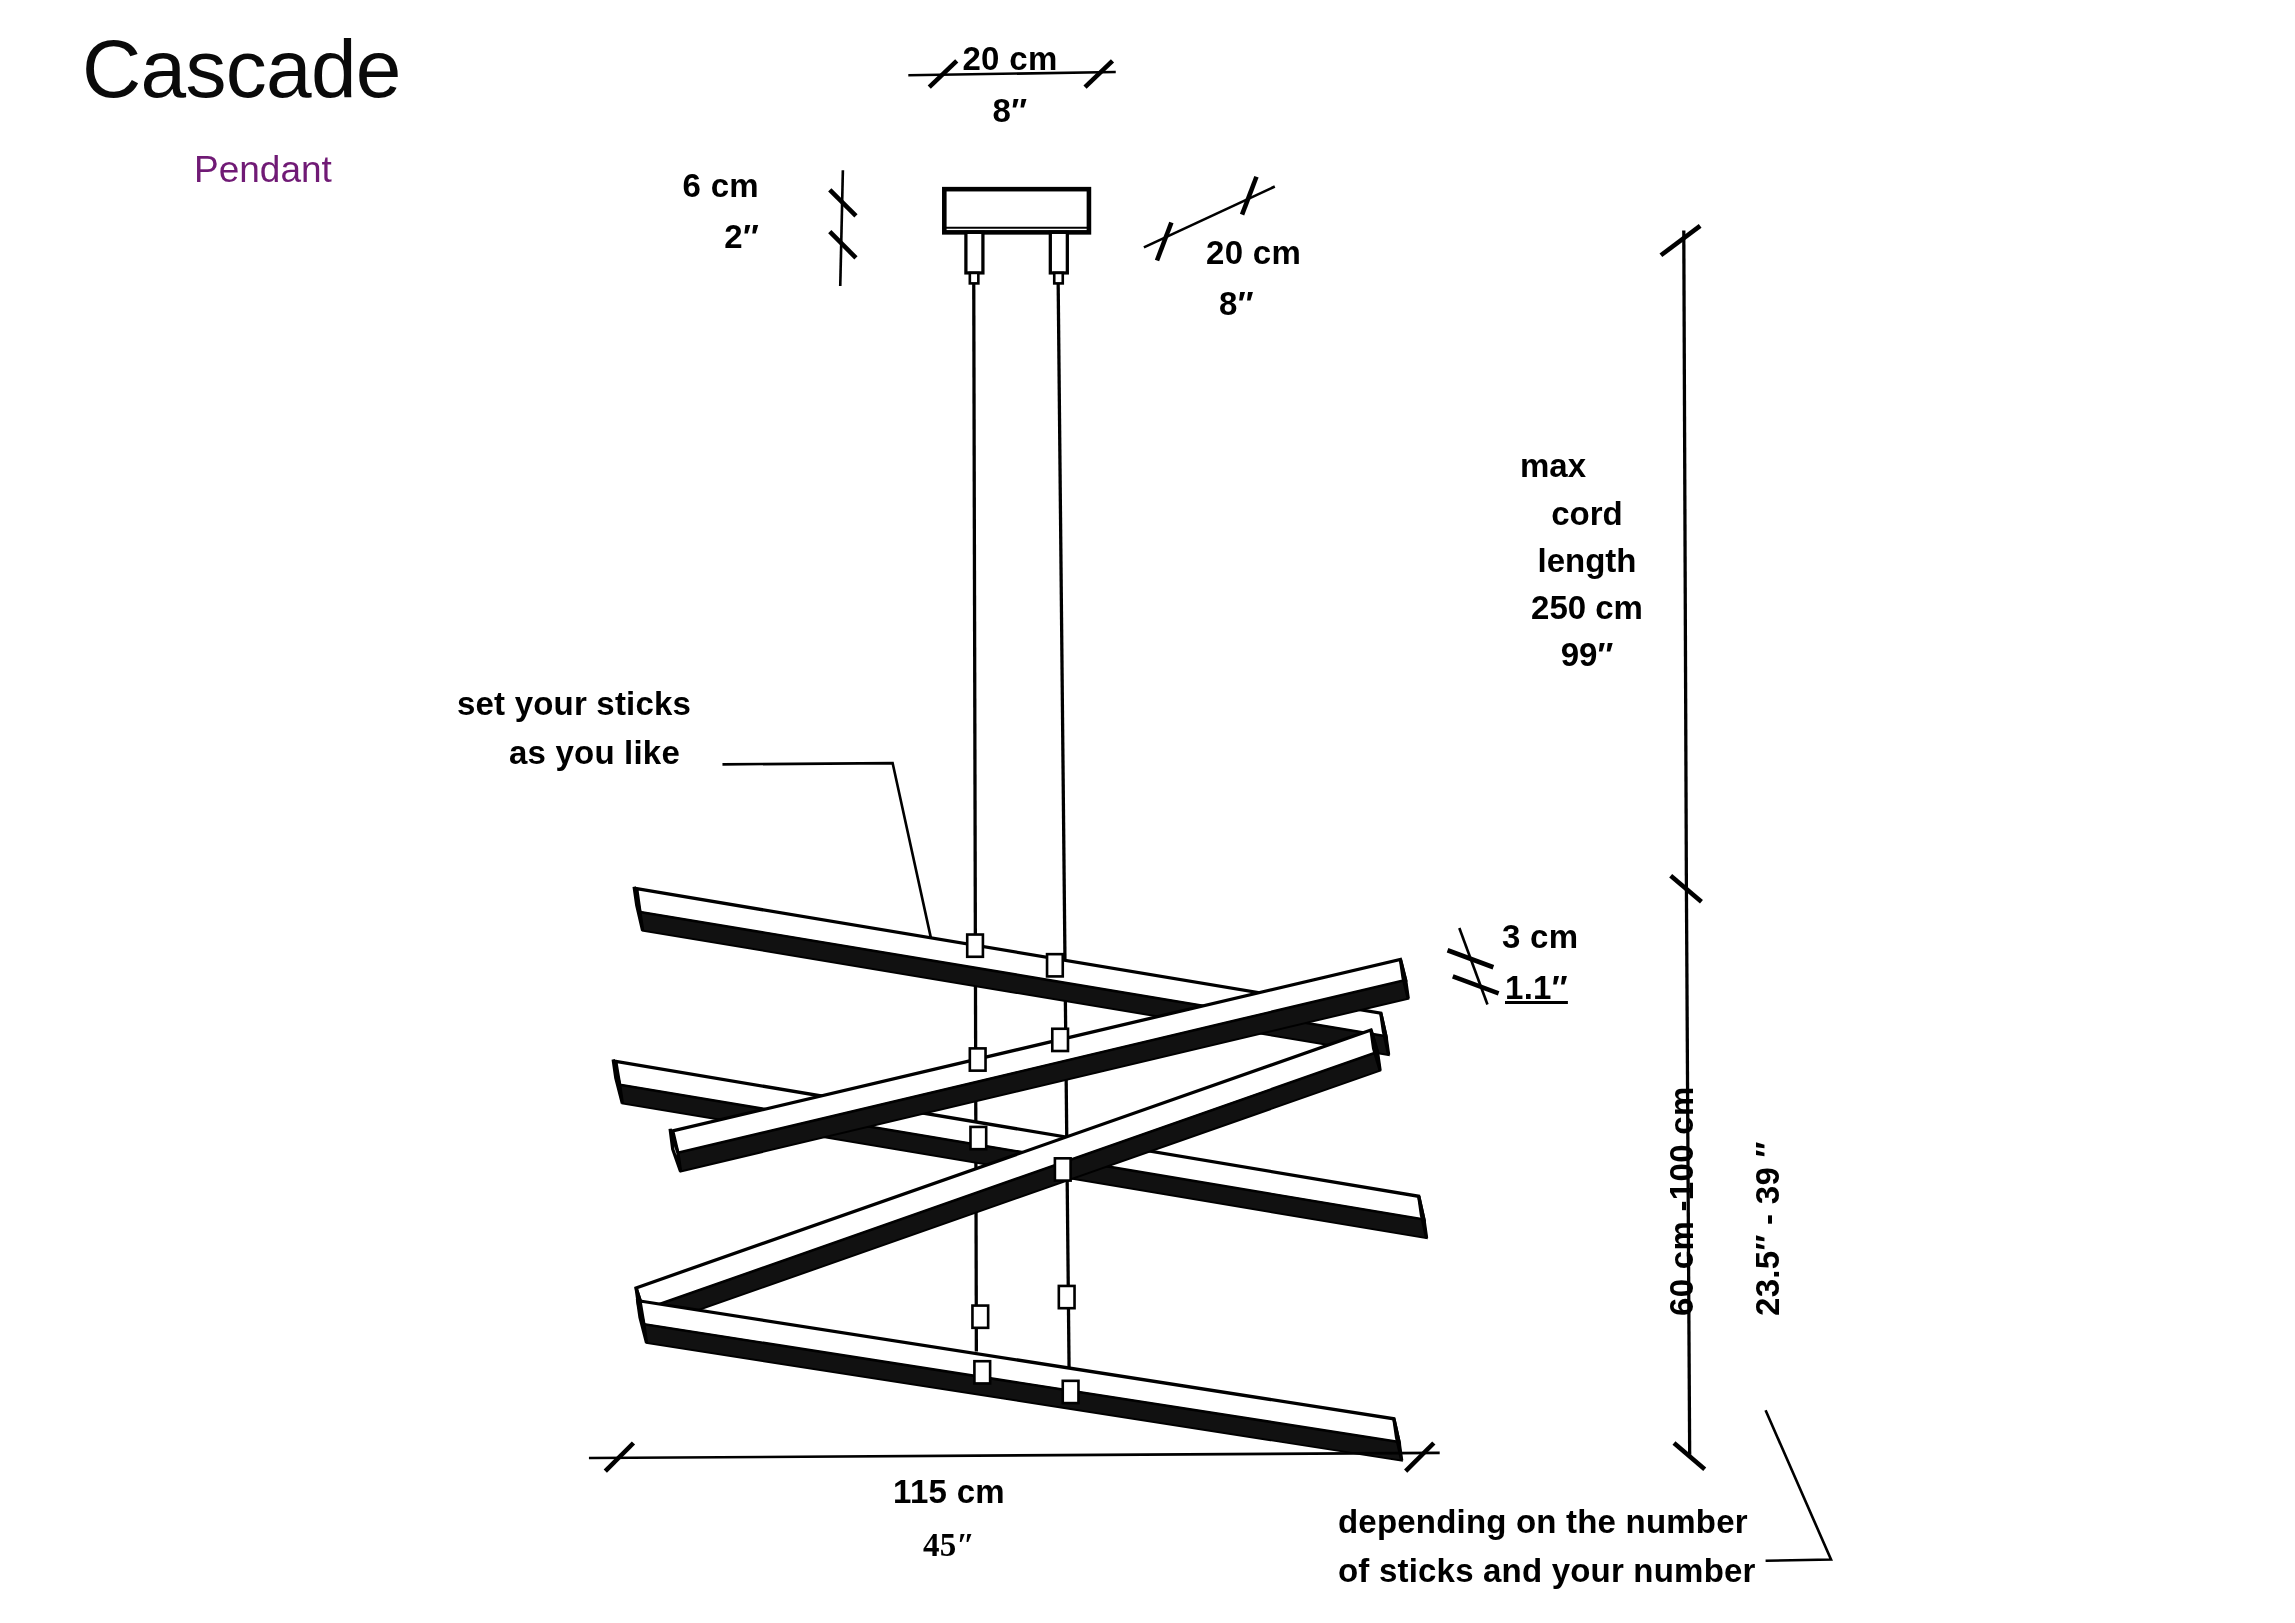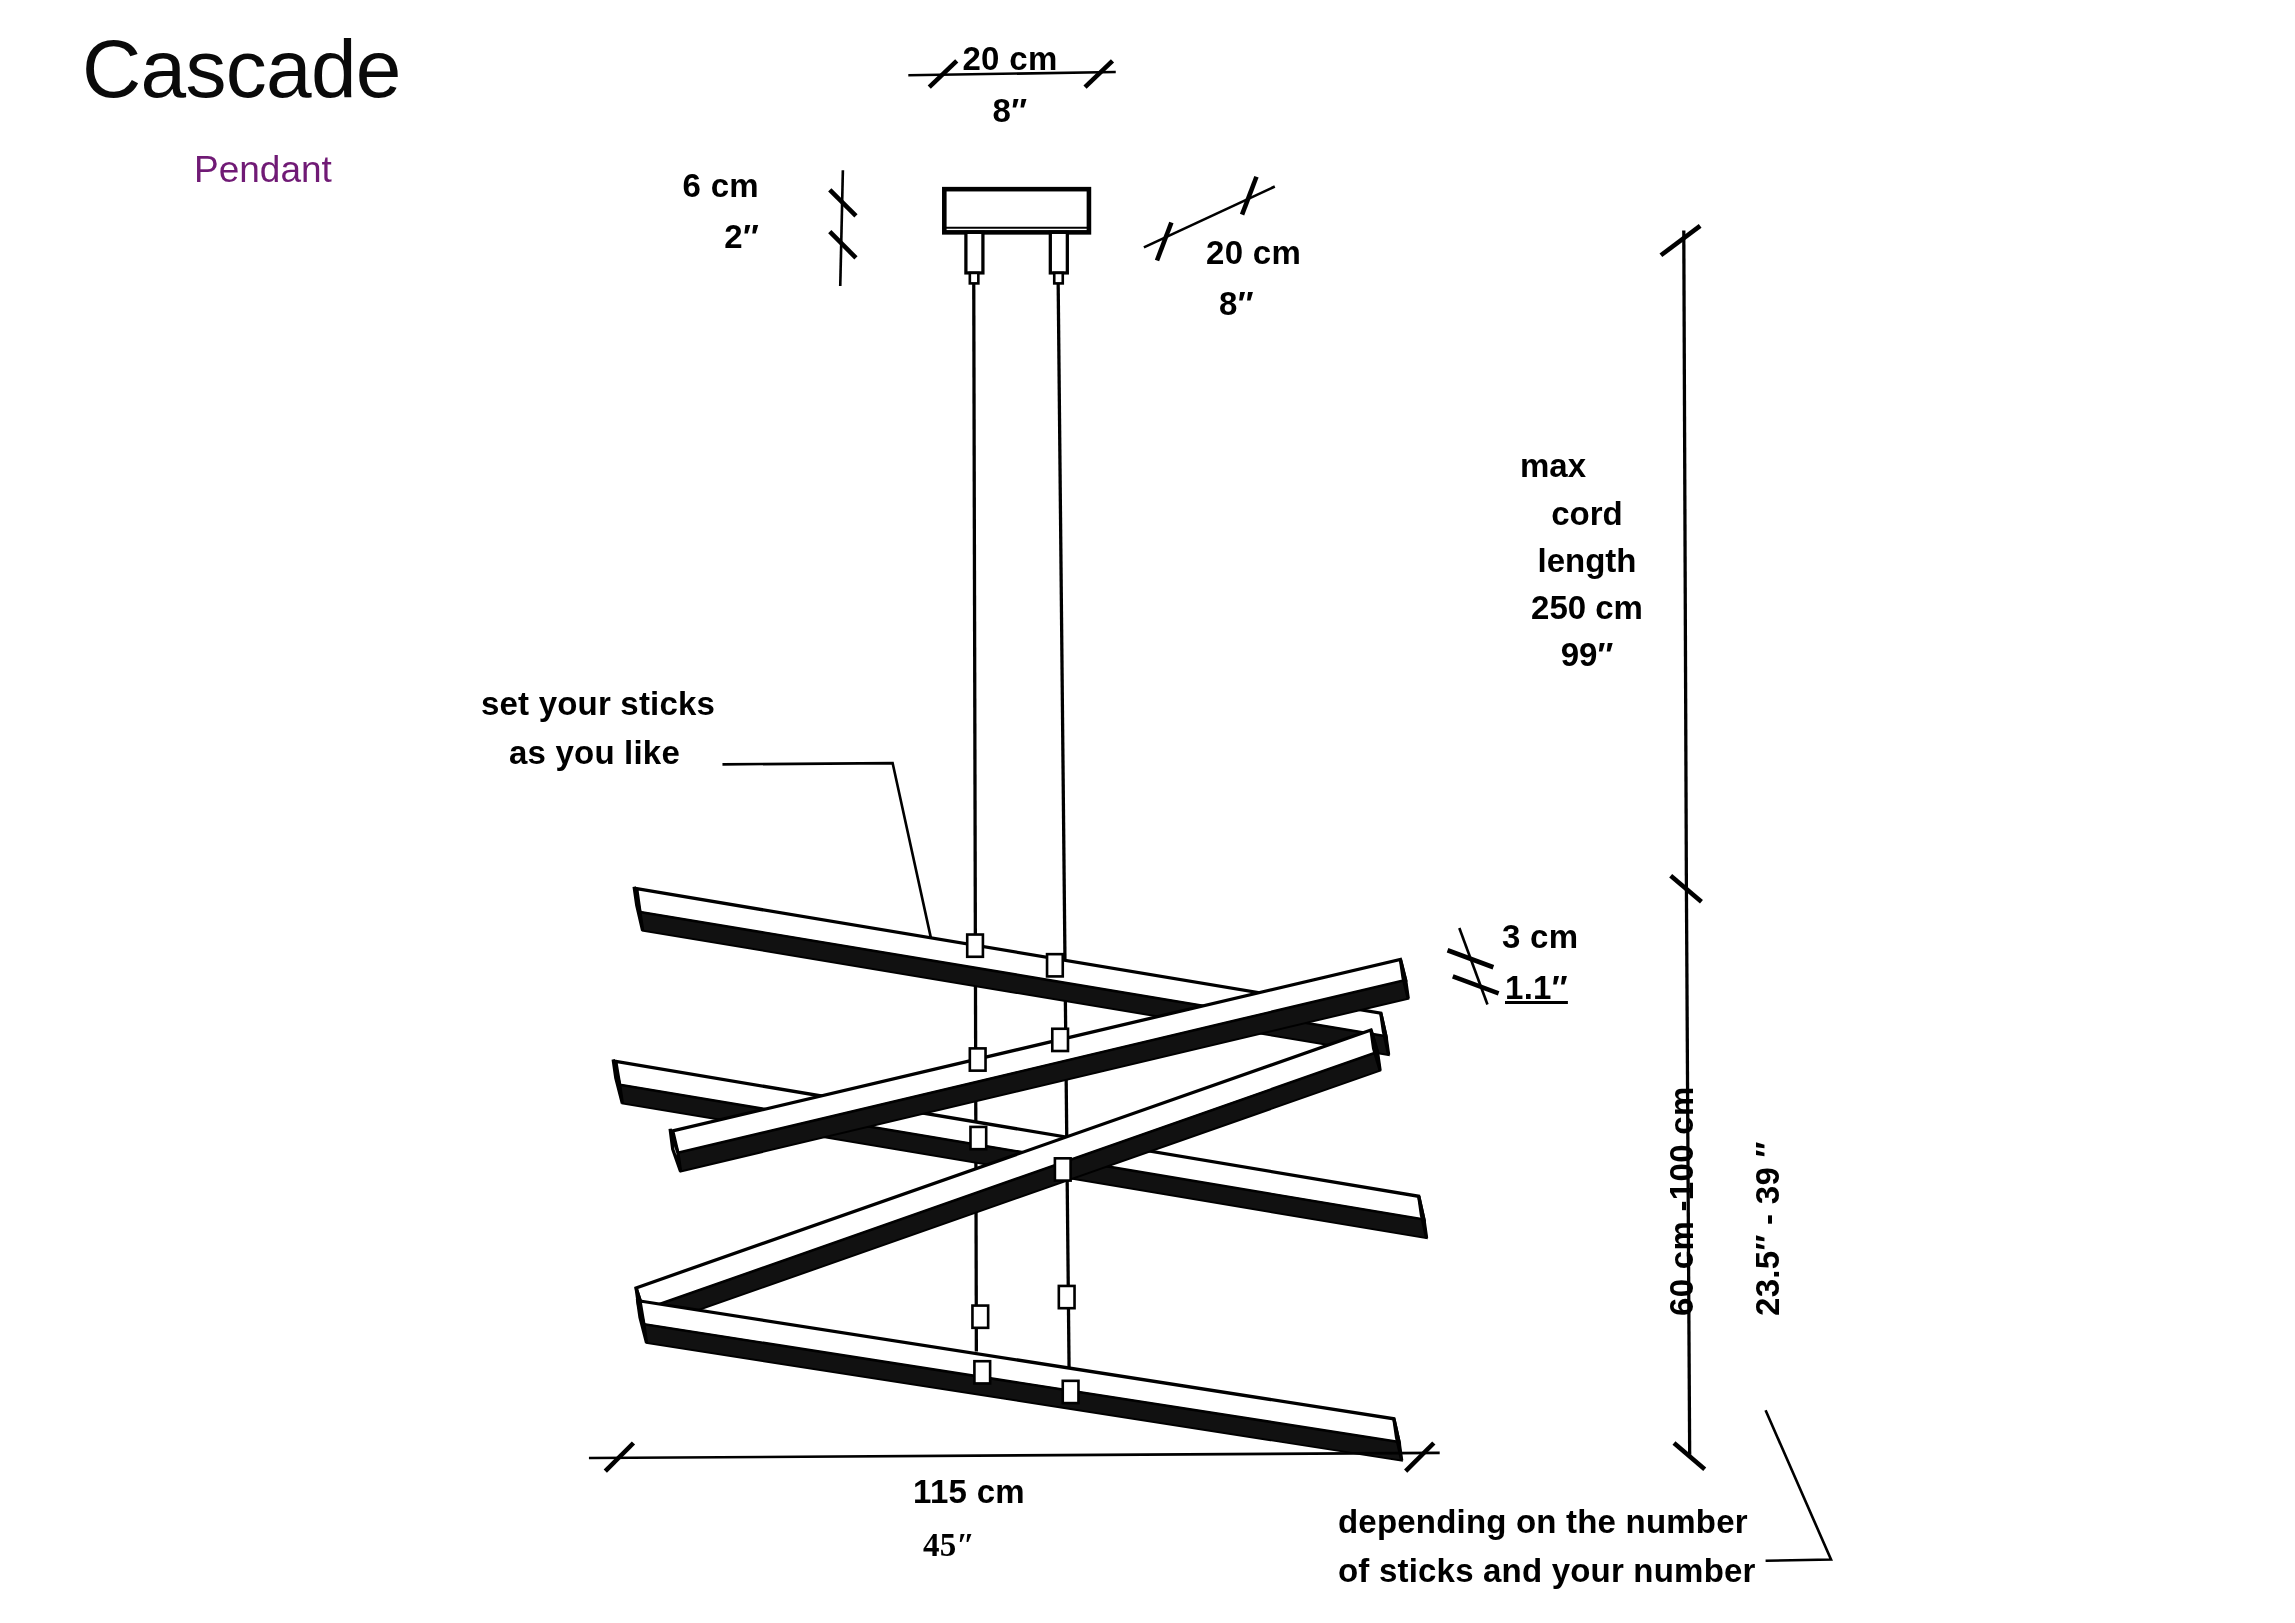--- a/index.html
+++ b/index.html
@@ -222,21 +222,21 @@
 <div class="stacked" style="left:1502px; top:537px; width:170px;">length</div>
 <div class="stacked" style="left:1502px; top:584px; width:170px;">250 cm</div>
 <div class="stacked" style="left:1502px; top:631px; width:170px;">99″</div>
 
 <div class="dim-label" style="left:1502px; top:916px;">3 cm</div>
 <div class="dim-label" style="left:1505px; top:967px;text-decoration:underline;">1.1″</div>
 
 <div class="rot-label" style="left:1663px; top:1316px;">60 cm -100 cm</div>
 <div class="rot-label" style="left:1749px; top:1316px;">23.5″ - 39 ″</div>
 
-<div class="note-label" style="left:481px; top:683px;">set your sticks</div>
+<div class="note-label" style="left:457px; top:683px;">set your sticks</div>
 <div class="note-label" style="left:509px; top:732px;">as you like</div>
 
-<div class="dim-label center" style="left:851px; top:1471px; width:236px;">115 cm</div>
+<div class="dim-label center" style="left:831px; top:1471px; width:236px;">115 cm</div>
 <div class="dim-label center" style="left:831px; top:1525px; width:236px;font-family:Liberation Serif, serif;">45″</div>
 
 <div class="note-label" style="left:1338px; top:1501px;">depending on the number</div>
 <div class="note-label" style="left:1338px; top:1550px;">of sticks and your number</div>
 
 
 </body></html>

